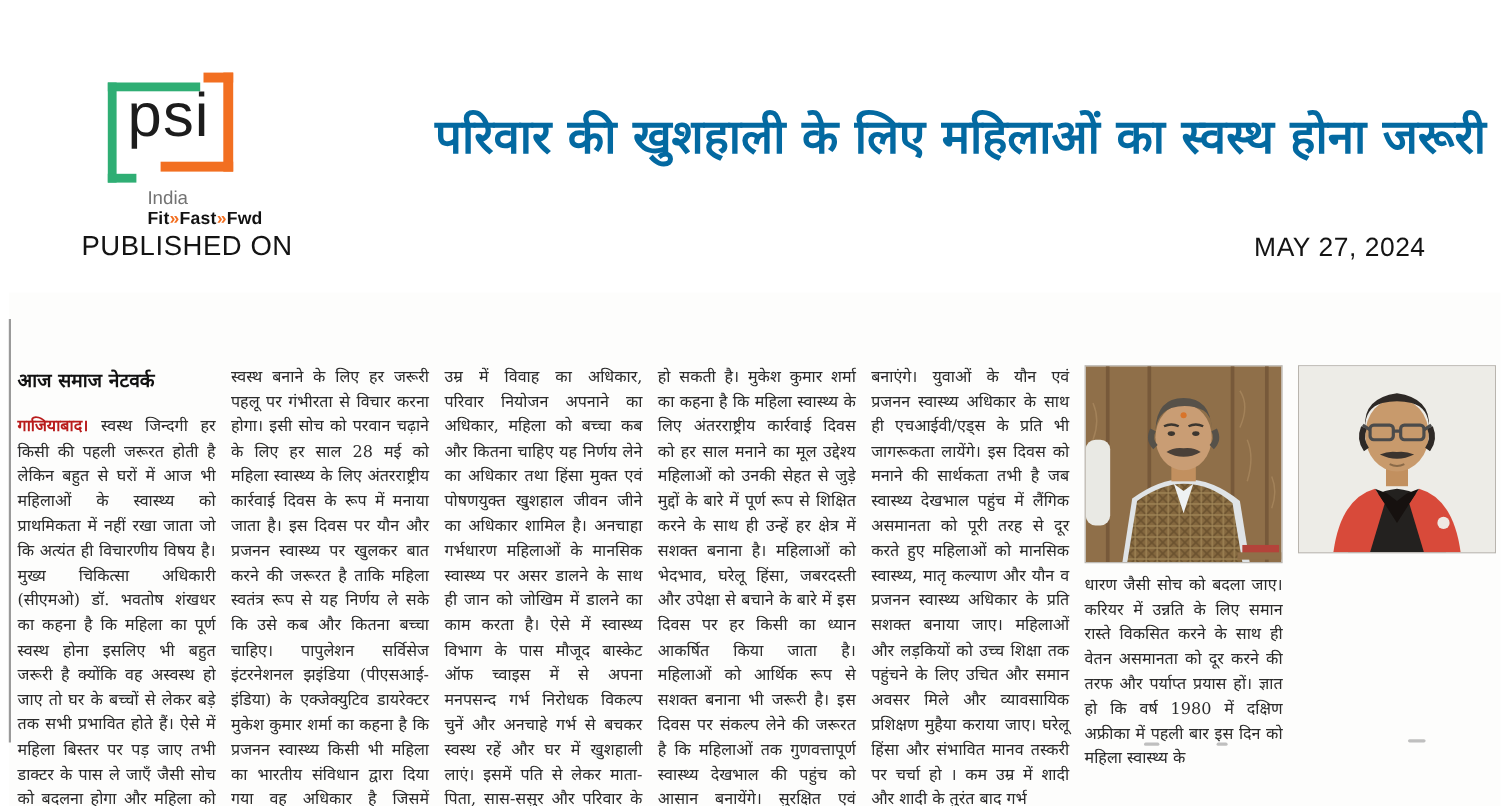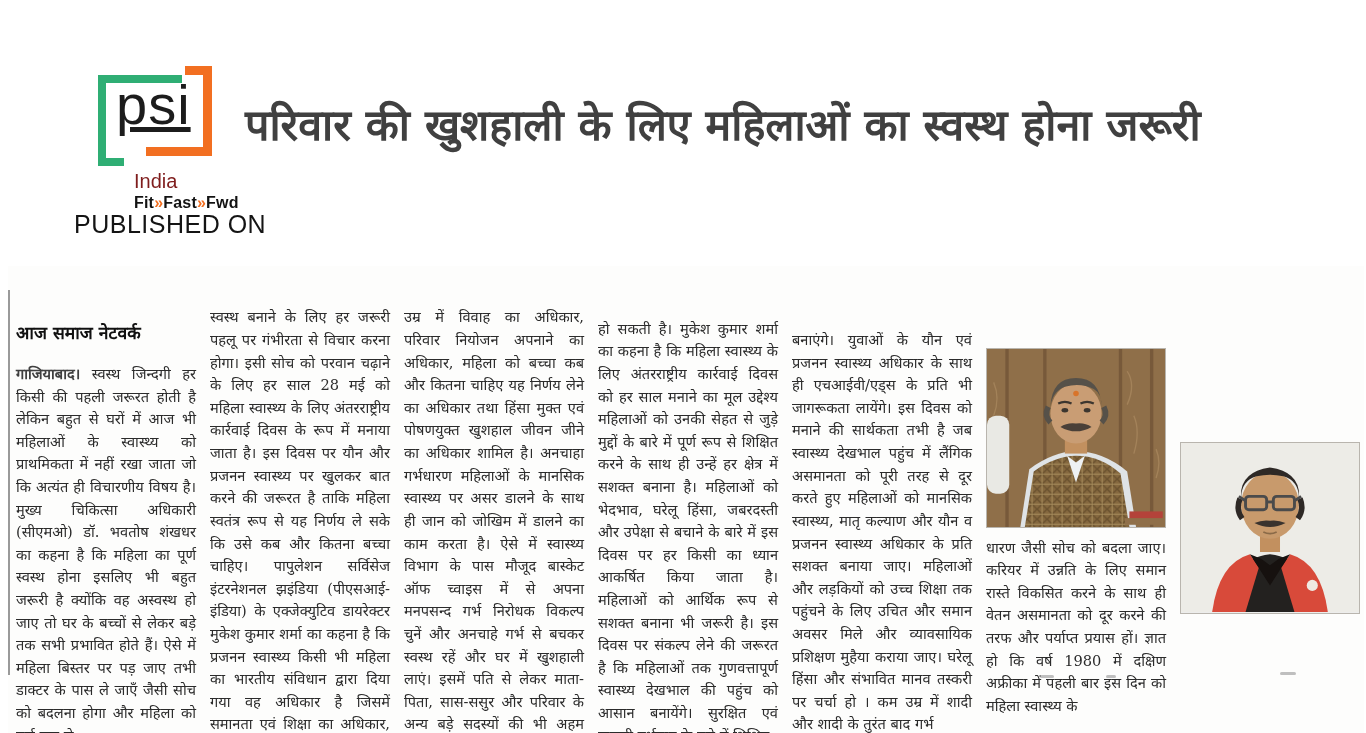--- a/index.html
+++ b/index.html
@@ -11,46 +11,46 @@
 
   .logo { position:absolute; left:98px; top:66px; width:150px; }
   .bracket { position:relative; width:114px; height:100px; }
   .bracket .gr-top    { position:absolute; left:0; top:9px;  width:84px; height:8px;  background:#2fae74; }
   .bracket .gr-left   { position:absolute; left:0; top:9px;  width:8px;  height:91px; background:#2fae74; }
   .bracket .gr-bottom { position:absolute; left:0; top:92px; width:26px; height:8px;  background:#2fae74; }
   .bracket .or-right  { position:absolute; right:0; top:0;   width:9px;  height:90px; background:#f26f21; }
   .bracket .or-top    { position:absolute; right:0; top:0;   width:27px; height:9px;  background:#f26f21; }
   .bracket .or-bottom { position:absolute; right:0; top:81px;width:66px; height:9px;  background:#f26f21; }
   .psi-text { position:absolute; left:18px; top:6px; font-size:56px; font-weight:500;
-              color:#1c1c1c; letter-spacing:1px; font-family:"Liberation Sans", sans-serif;text-decoration:underline; }
-  .logo-country { margin:4px 0 0 36px; font-size:20px; color:#7f1d1d; }
+              color:#1c1c1c; letter-spacing:1px; font-family:"Liberation Sans", sans-serif; }
+  .logo-country { margin:4px 0 0 36px; font-size:17px; color:#737373; }
   .logo-tagline { margin:1px 0 11px 36px; font-size:16px; font-weight:700; color:#121212; letter-spacing:0.2px; }
   .logo-tagline .sep { color:#f26f21; font-weight:800; }
 
-  .main-headline { position:absolute; left:245px; right:15px; top:100px; text-align:left;
-                   font-size:43px; font-weight:800; color:#404040; line-height:1.2;
+  .main-headline { position:absolute; left:245px; right:15px; top:100px; text-align:right;
+                   font-size:43px; font-weight:800; color:#0369a1; line-height:1.2;
                    font-family:"DejaVu Sans", sans-serif; }
   .published-on { position:absolute; left:74px; top:210px; font-size:25px; color:#141414; letter-spacing:0.5px; }
   .pub-date     { position:absolute; right:70px; top:212px; font-size:24px; color:#141414; letter-spacing:0.5px; }
 
   
   .clipping { position:absolute; left:8px; top:266px; width:1356px; height:467px; background:#fdfdfc; }
   .clip-edge { position:absolute; left:0; top:24px; width:2px; height:385px; background:#9a9a9a; }
 
   .clip-headline { position:absolute; left:14px; top:4px; right:4px; height:56px;
                    font-family:"DejaVu Serif", serif; font-weight:600; font-size:45px;
                    color:#171717; white-space:nowrap; overflow:hidden; letter-spacing:1px; }
 
   .columns { position:absolute; left:8px; top:66px; right:4px; bottom:0;
-             display:flex; gap:14px;align-items:center; }
+             display:flex; gap:14px; }
   .col { flex:1 1 0; font-family:"DejaVu Serif", serif; font-size:14.6px; line-height:1.55;
          color:#2b2b2b; text-align:justify; }
   .byline { font-weight:700; font-size:17.5px; color:#111; margin:2px 0 16px 0;
             font-family:"DejaVu Sans", sans-serif; }
-  .dateline { font-weight:700; color:#404040; }
+  .dateline { font-weight:700; color:#b91c1c; }
   .photo-frame { width:100%; border:1px solid #b9b5ae; background:#eee; margin-bottom:9px; line-height:0; }
   .photo-frame svg { width:100%; height:auto; display:block; }
   .scan-dash { position:absolute; height:3px; background:#8d8d8d; opacity:0.55; border-radius:2px; }
   .d1 { left:1032px; bottom:55px; width:14px; }
   .d2 { left:1098px; bottom:55px; width:10px; }
   .d3 { left:1272px; bottom:58px; width:16px; }
 </style>
 </head>
 <body>
 
@@ -65,20 +65,21 @@
       <div class="or-top"></div>
       <div class="or-bottom"></div>
       <div class="psi-text">psi</div>
     </div>
     <div class="logo-country">India</div>
     <div class="logo-tagline"><span>Fit</span><span class="sep">»</span><span>Fast</span><span class="sep">»</span><span>Fwd</span></div>
   </div>
 
   <div class="main-headline">परिवार की खुशहाली के लिए महिलाओं का स्वस्थ होना जरूरी</div>
   <div class="published-on">PUBLISHED ON</div>
+  <div class="pub-date">MAY 27, 2024</div>
 </div>
 
 <div class="clipping">
   <div class="clip-edge"></div>
 
   <div class="columns">
 
     <div class="col">
       <div class="byline">आज समाज नेटवर्क</div>
       <span class="dateline">गाजियाबाद।</span>

